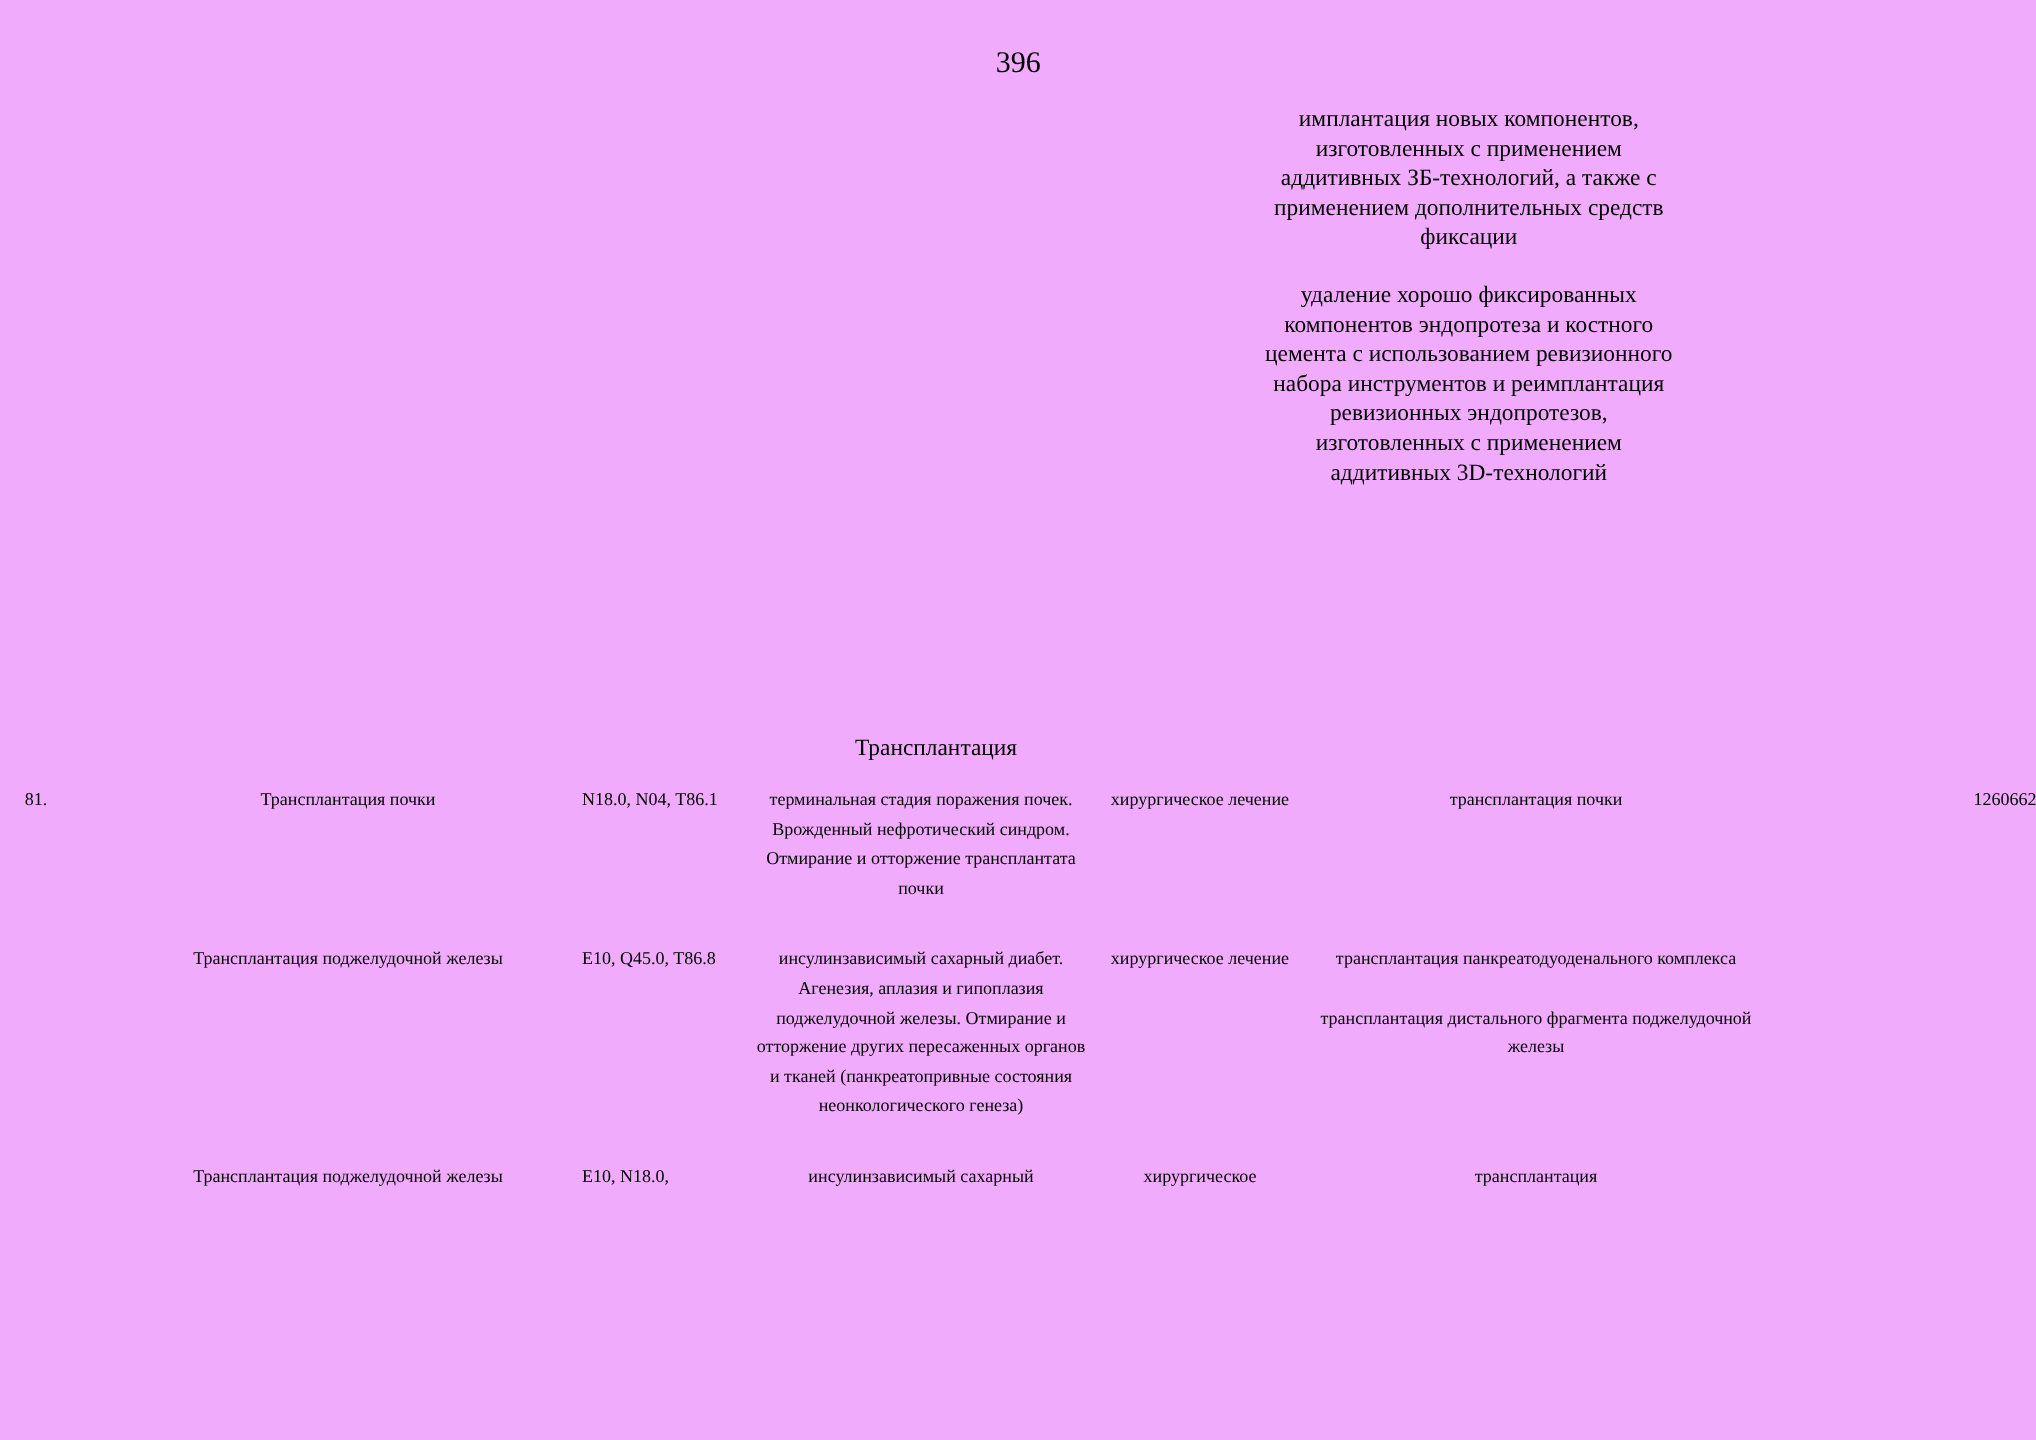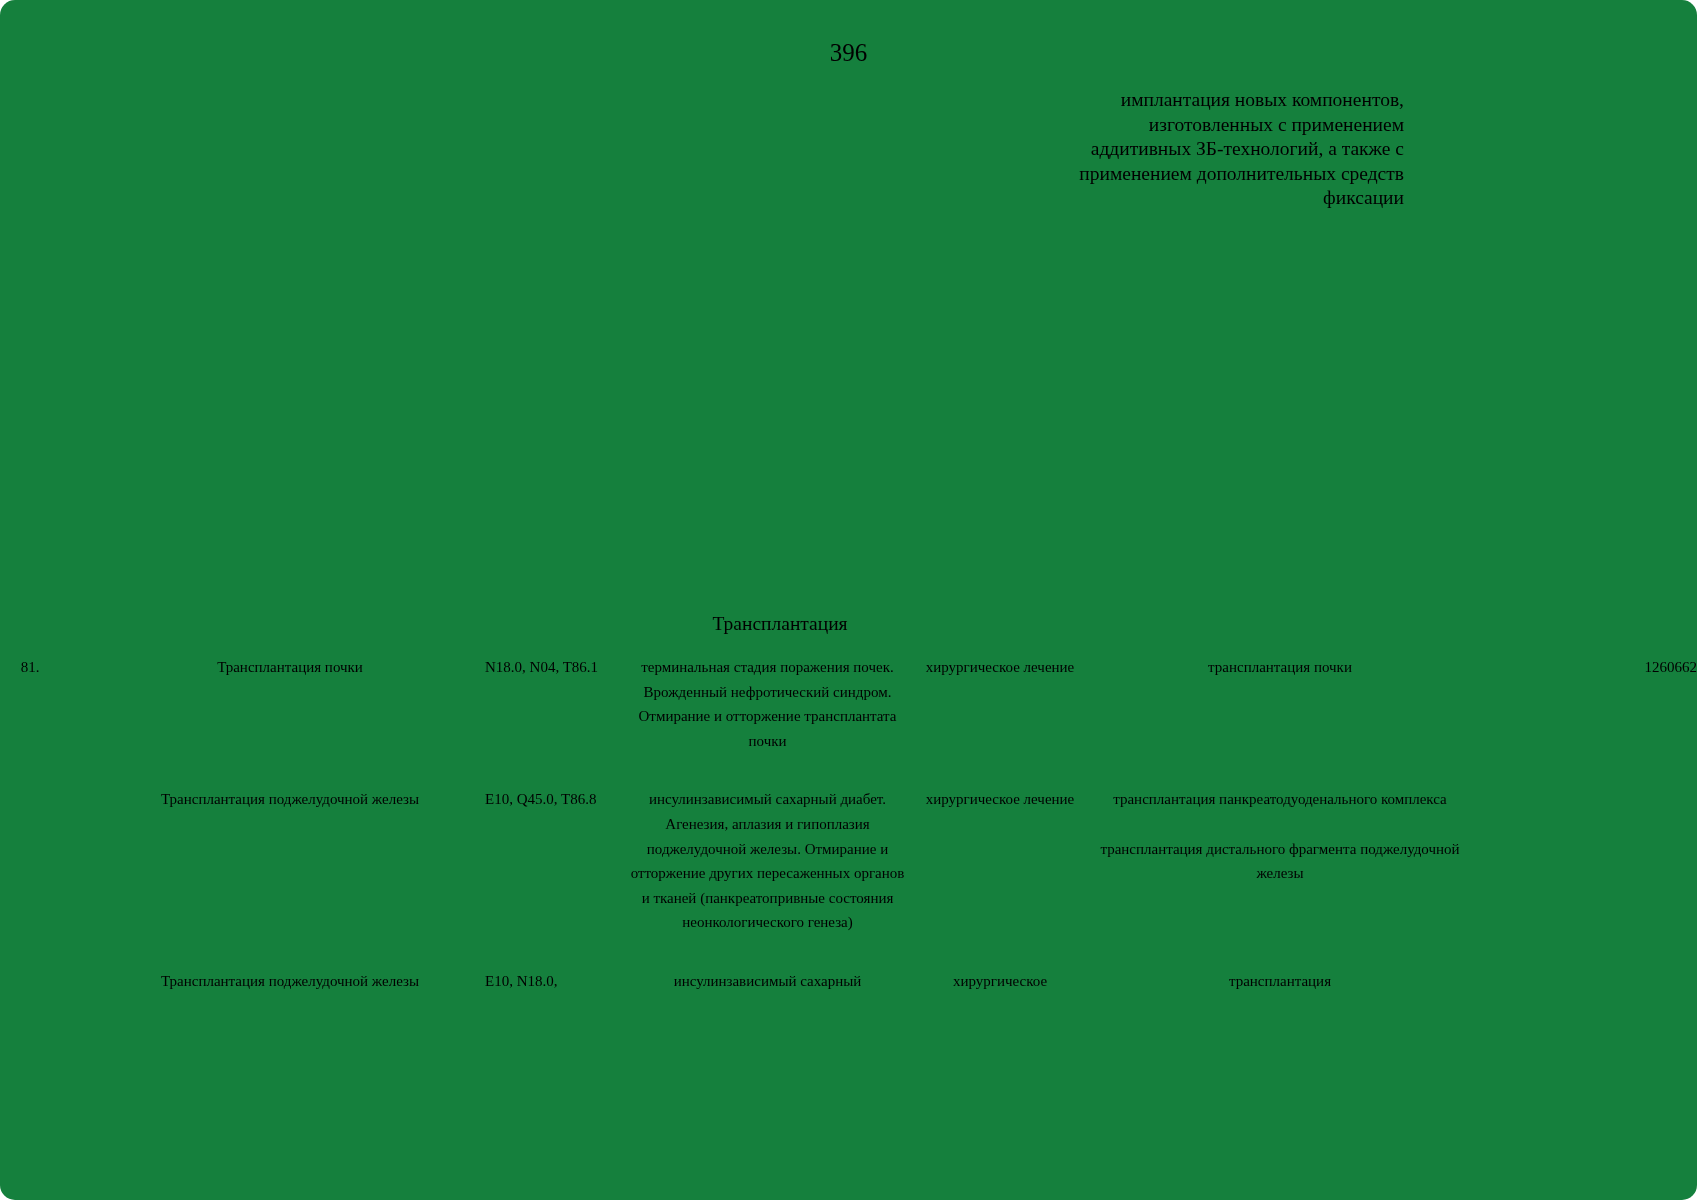--- a/index.html
+++ b/index.html
@@ -10,43 +10,42 @@
   }
   body {
     font-family: "Liberation Serif", "DejaVu Serif", serif;
     color: #000000;
   }
   .page {
     position: relative;
     width: 1697px;
     height: 1200px;
     margin: 0 auto;
-    background: #15803d;
+    background: #f0abfc;
     overflow: hidden;
-    border-radius: 15px;
   }
 
   
   .page-number {
     position: absolute;
     top: 40px;
     left: 0;
     width: 1697px;
     text-align: center;
     font-size: 25px;
     line-height: 1;
   }
 
   
   .cont-col {
     position: absolute;
     left: 1044px;
     top: 88px;
     width: 360px;
-    text-align: right;
+    text-align: center;
     font-size: 19.5px;
     line-height: 24.6px;
   }
   .cont-col .para { margin: 0 0 24px 0; }
   .cont-col .para:last-child { margin-bottom: 0; }
 
   
   .section-heading {
     position: absolute;
     left: 620px;
@@ -90,20 +89,21 @@
 </style>
 </head>
 <body>
 
 <div class="page">
 
   <div class="page-number">396</div>
 
   <div class="cont-col">
     <p class="para">имплантация новых компонентов, изготовленных с применением аддитивных ЗБ-технологий, а также с применением дополнительных средств фиксации</p>
+    <p class="para">удаление хорошо фиксированных компонентов эндопротеза и костного цемента с использованием ревизионного набора инструментов и реимплантация ревизионных эндопротезов, изготовленных с применением аддитивных 3D-технологий</p>
   </div>
 
   <div class="section-heading">Трансплантация</div>
 
   <table class="tbl">
     <colgroup>
       <col class="c-num">
       <col class="c-spacer">
       <col class="c-name">
       <col class="c-codes">

